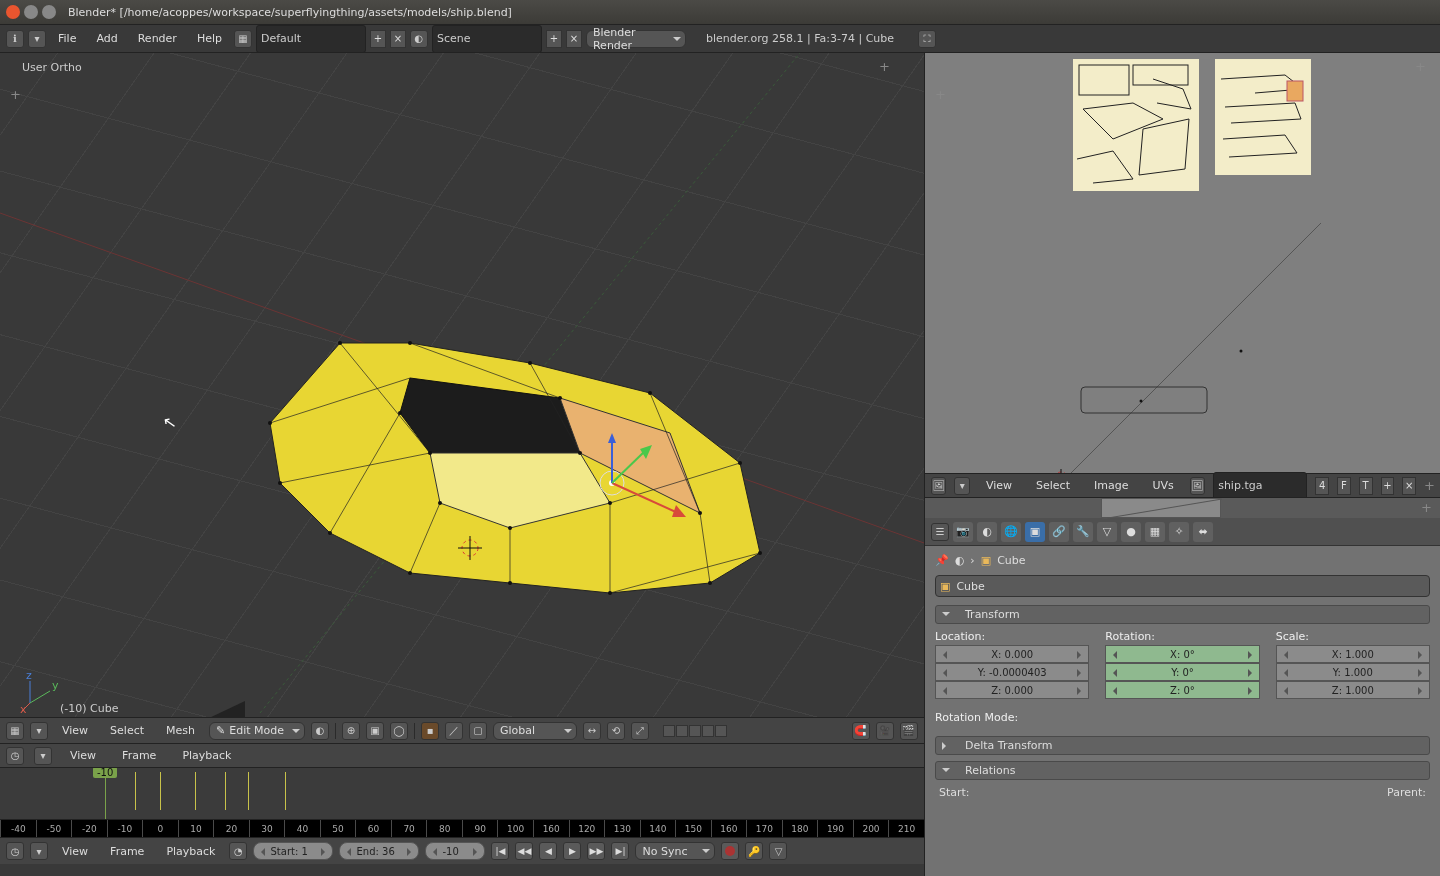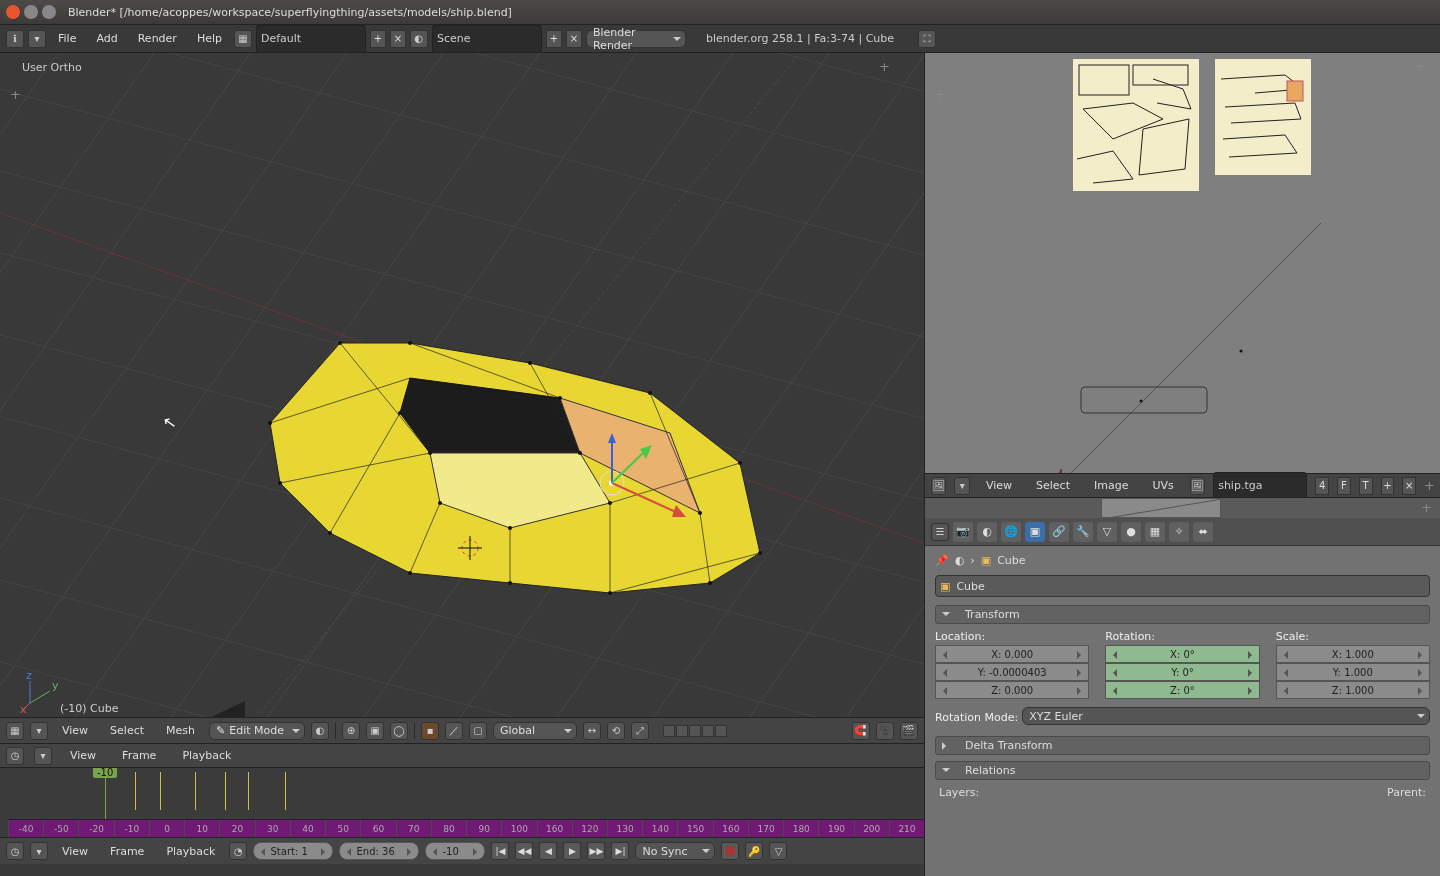--- a/index.html
+++ b/index.html
@@ -42,21 +42,21 @@
 .xyz-grid{display:grid;grid-template-columns:1fr 1fr 1fr;gap:6px 16px;margin-bottom:8px;}
 .col-label{color:#eee;font-size:11px;margin-bottom:2px;}
 .num-field{background:#8b8b8b;border:1px solid #555;border-radius:0;height:18px;display:flex;align-items:center;justify-content:center;position:relative;color:#222;font-size:10px;}
 .num-field.green{background:#8fb98f;}
 .num-field::before,.num-field::after{content:"";position:absolute;top:5px;border:4px solid transparent;}
 .num-field::before{left:3px;border-right-color:#555;}
 .num-field::after{right:3px;border-left-color:#555;}
 .row-label{color:#eee;margin:4px 0;}
 .timeline{position:absolute;left:0;top:690px;width:924px;height:133px;background:#393939;border-top:1px solid #222;}
 .time-ruler{height:70px;background:#3b3b3b;position:relative;overflow:hidden;border-bottom:1px solid #222;}
-.ruler-ticks{position:absolute;left:8px;right:0;bottom:0;height:18px;background:#701a75;border-top:1px solid #222;display:flex;}
+.ruler-ticks{position:absolute;left:0;right:0;bottom:0;height:18px;background:#000000;border-top:1px solid #222;display:flex;}
 .tick{flex:1;text-align:center;color:#aaa;font-size:9px;border-left:1px solid #4a4a4a;line-height:18px;}
 .keyframes{position:absolute;left:0;right:0;top:4px;height:44px;}
 .kf{position:absolute;width:1px;height:38px;background:#c8c24a;}
 .cur-frame{position:absolute;top:0;bottom:0;width:1px;background:#7aa24a;}
 .cur-frame-lbl{position:absolute;top:-1px;left:-12px;background:#7aa24a;color:#111;padding:0 4px;border-radius:2px;font-size:10px;}
 .time-header{height:24px;background:#444;display:flex;align-items:center;gap:10px;padding:0 6px;border-bottom:1px solid #222;}
 .tl-controls{height:26px;background:#444;display:flex;align-items:center;gap:6px;padding:0 6px;}
 .sp-field{background:#8b8b8b;border:1px solid #555;border-radius:8px;height:18px;padding:0 16px;display:flex;align-items:center;color:#222;font-size:10px;position:relative;}
 .sp-field::before,.sp-field::after{content:"";position:absolute;top:5px;border:4px solid transparent;}
 .sp-field::before{left:3px;border-right-color:#555;}
@@ -340,35 +340,32 @@
         <div>
           <div class="col-label">Scale:</div>
           <div class="num-field">X: 1.000</div>
           <div class="num-field">Y: 1.000</div>
           <div class="num-field">Z: 1.000</div>
         </div>
       </div>
 
       <div style="display:flex;gap:4px;align-items:flex-start;margin-bottom:8px">
         <span class="row-label">Rotation Mode:</span>
-        <span class="dropdown" style="flex:1">
-            <span>XYZ Euler</span>
-          </span>
       </div>
 
       <div class="panel-hdr">
         <span class="tri right"></span>
         <span>Delta Transform</span>
       </div>
       <div class="panel-hdr">
         <span class="tri down"></span>
         <span>Relations</span>
       </div>
       <div style="display:flex;justify-content:space-between;padding:0 4px">
-        <span>Layers:</span>
+        <span>Start:</span>
         <span>Parent:</span>
       </div>
     </div>
   </div>
 
   <div class="timeline">
     <div class="time-header">
       <span class="icon-btn">◷</span>
       <span class="icon-btn">▾</span>
       <span class="menu-item">View</span>

